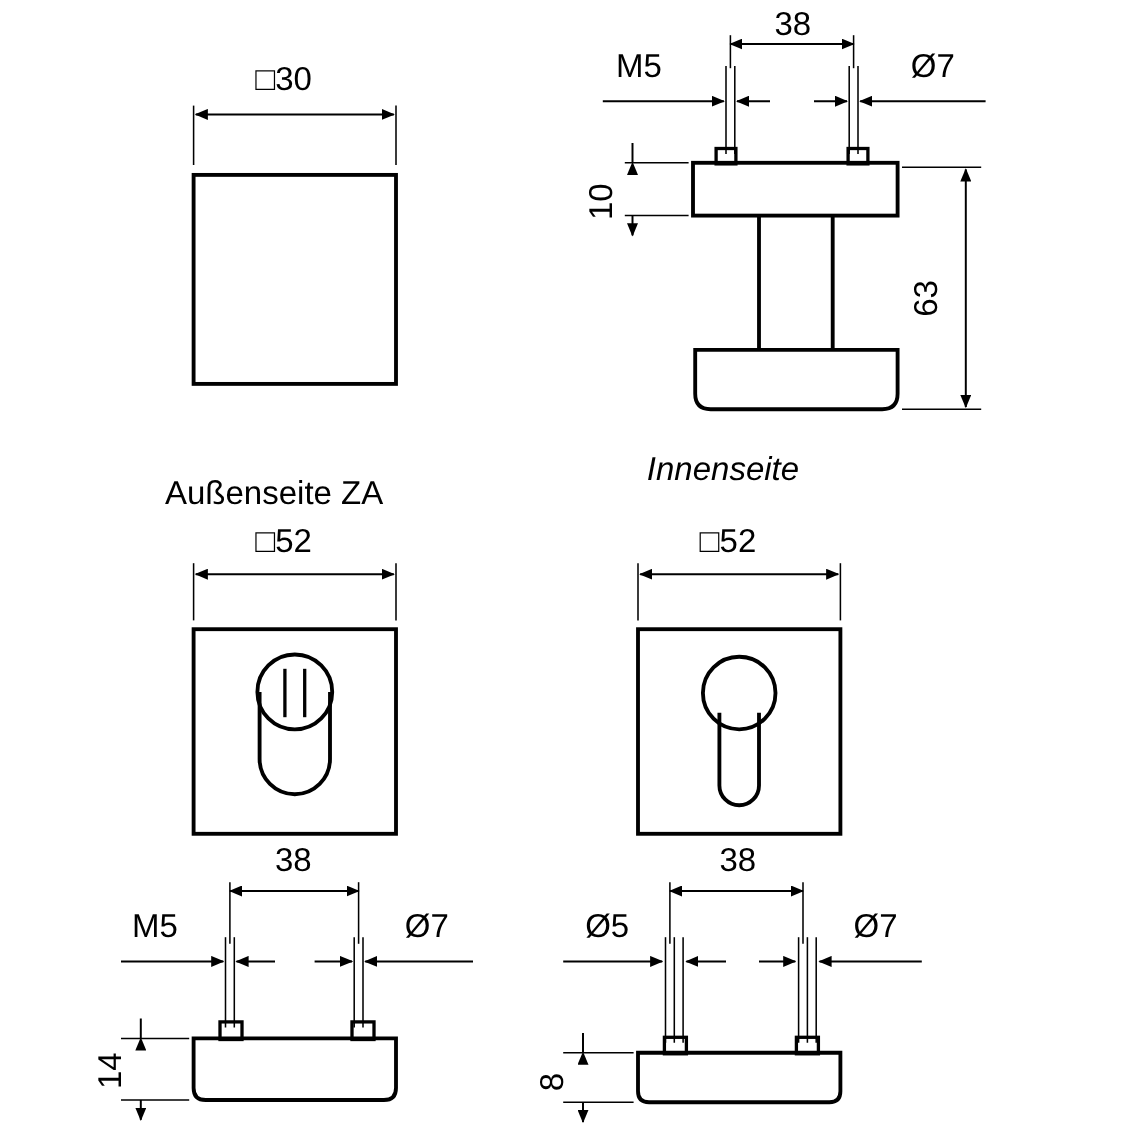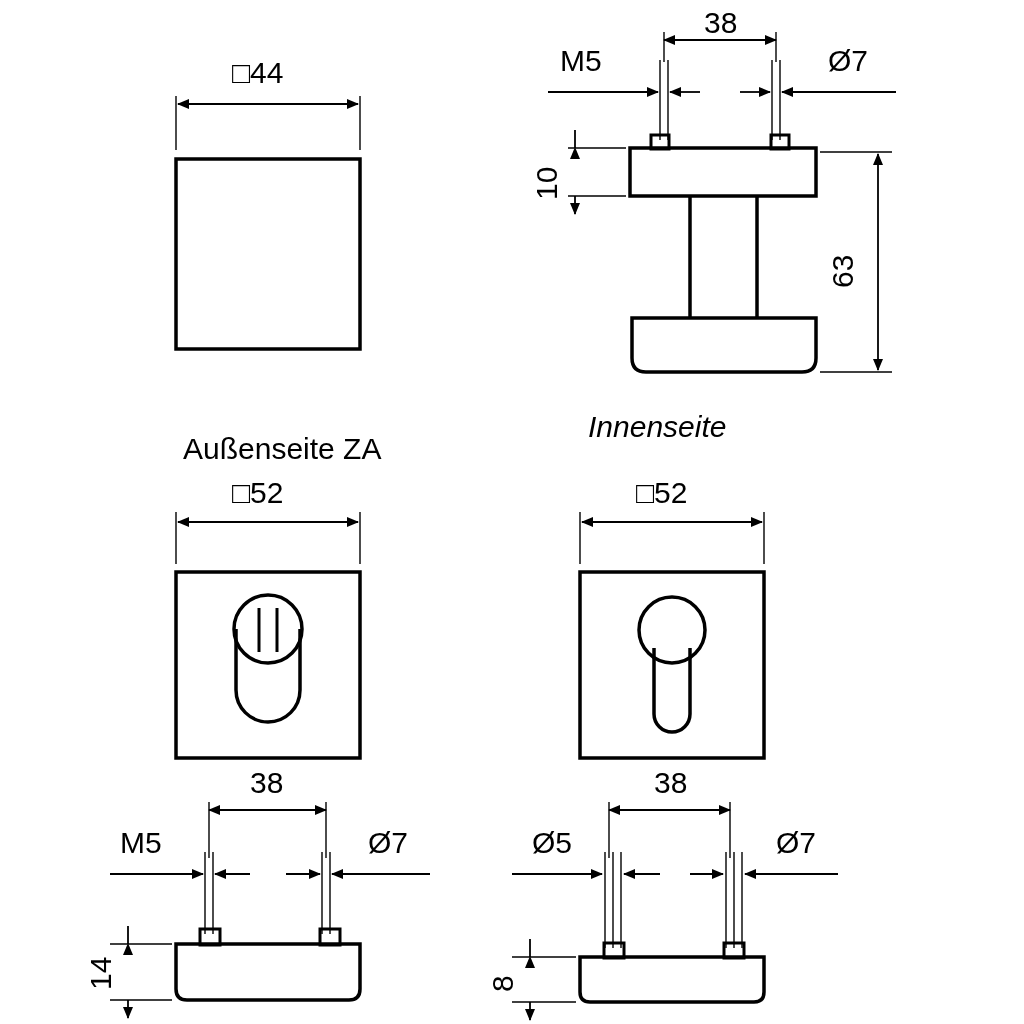--- a/index.html
+++ b/index.html
@@ -177,29 +177,29 @@
       <line x1="690" y1="874" x2="723" y2="874" stroke-width="1.8" marker-end="url(#arrEnd)"></line>
       <line x1="745" y1="874" x2="838" y2="874" stroke-width="1.8" marker-start="url(#arrStart)"></line>
 
       <line x1="512" y1="957" x2="576" y2="957" stroke-width="1.4"></line>
       <line x1="512" y1="1002" x2="576" y2="1002" stroke-width="1.4"></line>
       <line x1="530" y1="939" x2="530" y2="957" stroke-width="1.8" marker-end="url(#arrStart)"></line>
       <line x1="530" y1="1002" x2="530" y2="1020" stroke-width="1.8" marker-end="url(#arrEnd)"></line>
     </g>
   </svg>
 
-  <div class="lbl lbl-dim" style="left:232px; top:58px;">□44</div>
+  <div class="lbl lbl-dim" style="left:232px; top:58px;">□30</div>
 
   <div class="lbl lbl-dim" style="left:704px; top:8px;">38</div>
   <div class="lbl lbl-dim" style="left:560px; top:46px;">M5</div>
   <div class="lbl lbl-dim" style="left:828px; top:46px;">Ø7</div>
   <div class="lbl lbl-dim rot90" style="left:532px; top:200px;">10</div>
   <div class="lbl lbl-dim rot90" style="left:828px; top:288px;">63</div>
 
-  <div class="lbl lbl-title" style="left:150px; top:434px;margin-left:33px;">Außenseite ZA</div>
+  <div class="lbl lbl-title" style="left:150px; top:434px;">Außenseite ZA</div>
   <div class="lbl lbl-title" style="left:588px; top:412px;font-style:italic;">Innenseite</div>
 
   <div class="lbl lbl-dim" style="left:232px; top:478px;">□52</div>
   <div class="lbl lbl-dim" style="left:636px; top:478px;">□52</div>
 
   <div class="lbl lbl-dim" style="left:250px; top:768px;">38</div>
   <div class="lbl lbl-dim" style="left:120px; top:828px;">M5</div>
   <div class="lbl lbl-dim" style="left:368px; top:828px;">Ø7</div>
   <div class="lbl lbl-dim rot90" style="left:86px; top:990px;">14</div>
 

